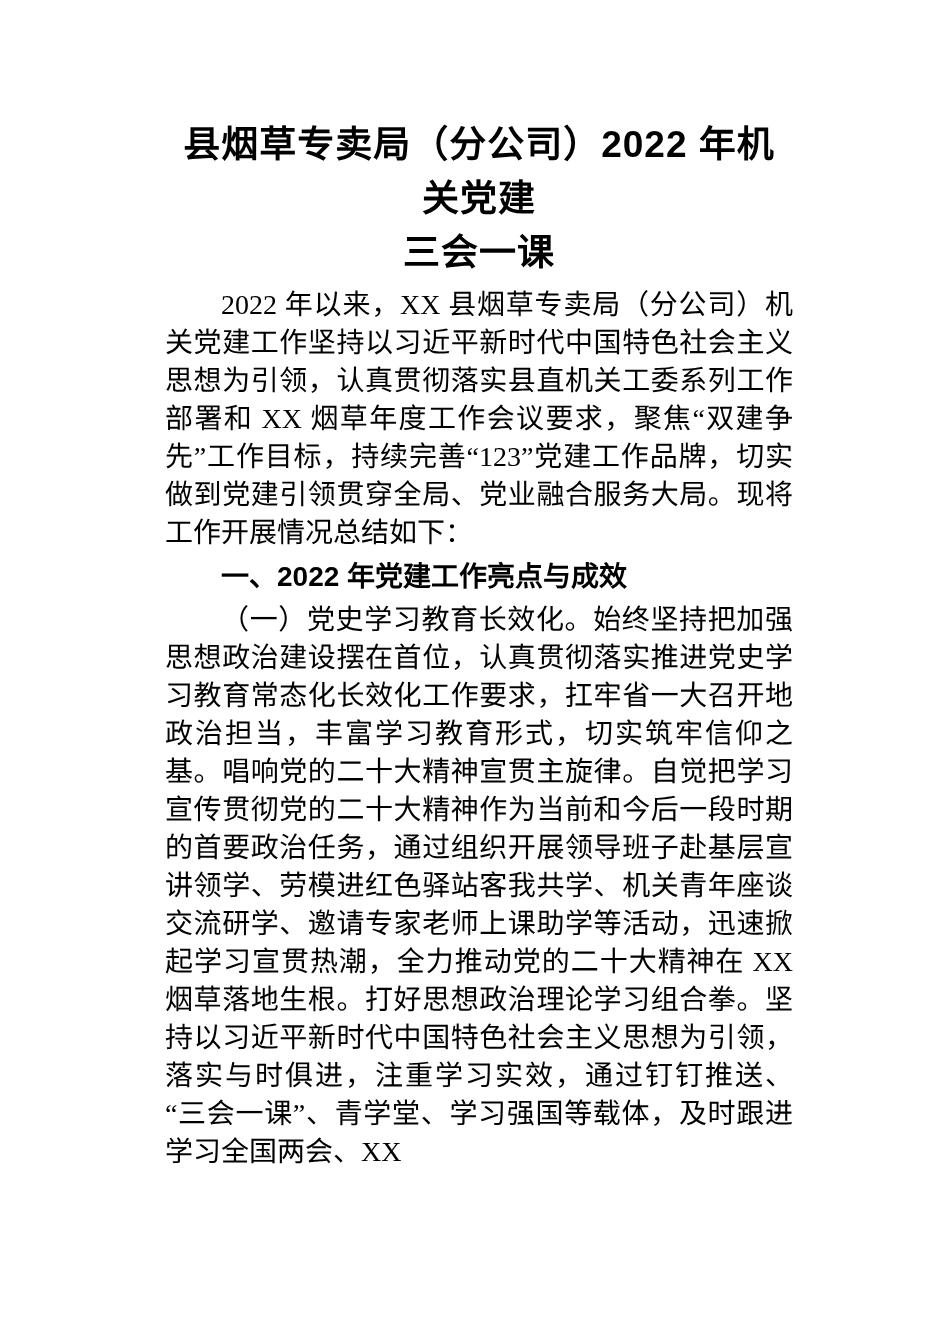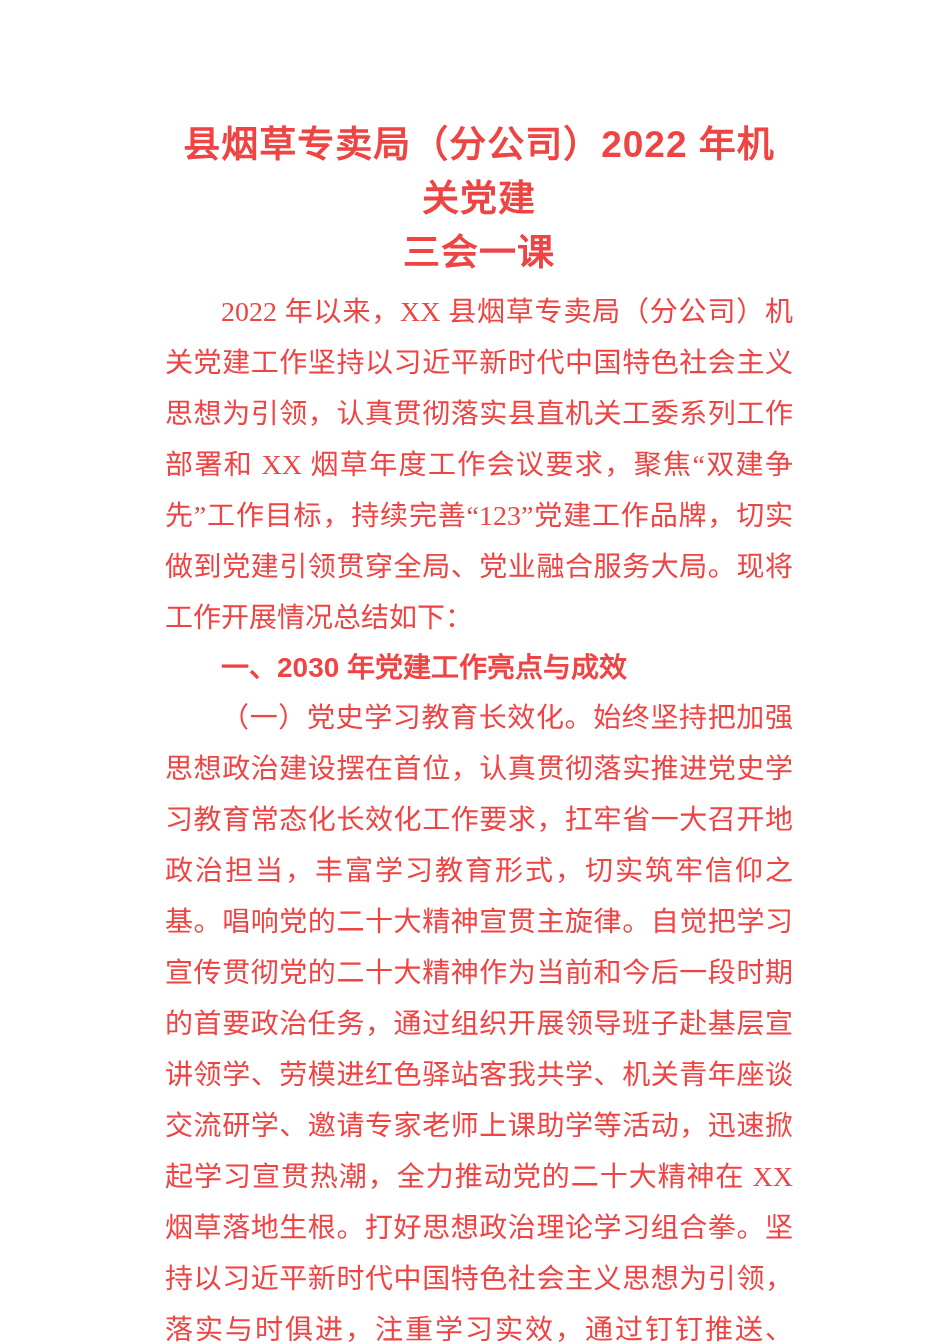--- a/index.html
+++ b/index.html
@@ -6,42 +6,42 @@
     margin: 0;
     padding: 0;
     background: #ffffff;
   }
   .page {
     position: relative;
     width: 910px;
     height: 1344px;
     margin: 0 auto;
     background: #ffffff;
-    color: #ef4444;
+    color: #000000;
     box-sizing: border-box;
     padding: 118px 137px 0 145px;
     overflow: hidden;
     font-family: "Liberation Serif", serif;
   }
   .doc-title {
     margin: 0 0 6px 0;
     font-family: "Liberation Sans", sans-serif;
     font-weight: 700;
     font-size: 37px;
     line-height: 54px;
     text-align: center;
     letter-spacing: 1px;
   }
   .title-line {
     display: block;
   }
   .body-para {
     margin: 0;
     font-size: 28px;
-    line-height: 51px;
+    line-height: 38px;
     text-align: justify;
     text-justify: inter-ideograph;
     text-indent: 2em;
     word-break: break-all;
   }
   .section-heading {
     margin: 0;
     font-family: "Liberation Sans", sans-serif;
     font-weight: 700;
     font-size: 28px;
@@ -54,17 +54,17 @@
 
 <div class="page">
 
   <h1 class="doc-title">
     <span class="title-line">县烟草专卖局（分公司）2022 年机关党建</span>
     <span class="title-line">三会一课</span>
   </h1>
 
   <p class="body-para">2022 年以来，XX 县烟草专卖局（分公司）机关党建工作坚持以习近平新时代中国特色社会主义思想为引领，认真贯彻落实县直机关工委系列工作部署和 XX 烟草年度工作会议要求，聚焦“双建争先”工作目标，持续完善“123”党建工作品牌，切实做到党建引领贯穿全局、党业融合服务大局。现将工作开展情况总结如下：</p>
 
-  <h2 class="section-heading">一、2030 年党建工作亮点与成效</h2>
+  <h2 class="section-heading">一、2022 年党建工作亮点与成效</h2>
 
   <p class="body-para">（一）党史学习教育长效化。始终坚持把加强思想政治建设摆在首位，认真贯彻落实推进党史学习教育常态化长效化工作要求，扛牢省一大召开地政治担当，丰富学习教育形式，切实筑牢信仰之基。唱响党的二十大精神宣贯主旋律。自觉把学习宣传贯彻党的二十大精神作为当前和今后一段时期的首要政治任务，通过组织开展领导班子赴基层宣讲领学、劳模进红色驿站客我共学、机关青年座谈交流研学、邀请专家老师上课助学等活动，迅速掀起学习宣贯热潮，全力推动党的二十大精神在 XX 烟草落地生根。打好思想政治理论学习组合拳。坚持以习近平新时代中国特色社会主义思想为引领，落实与时俱进，注重学习实效，通过钉钉推送、“三会一课”、青学堂、学习强国等载体，及时跟进学习全国两会、XX</p>
 
 </div>
 
 </body></html>

